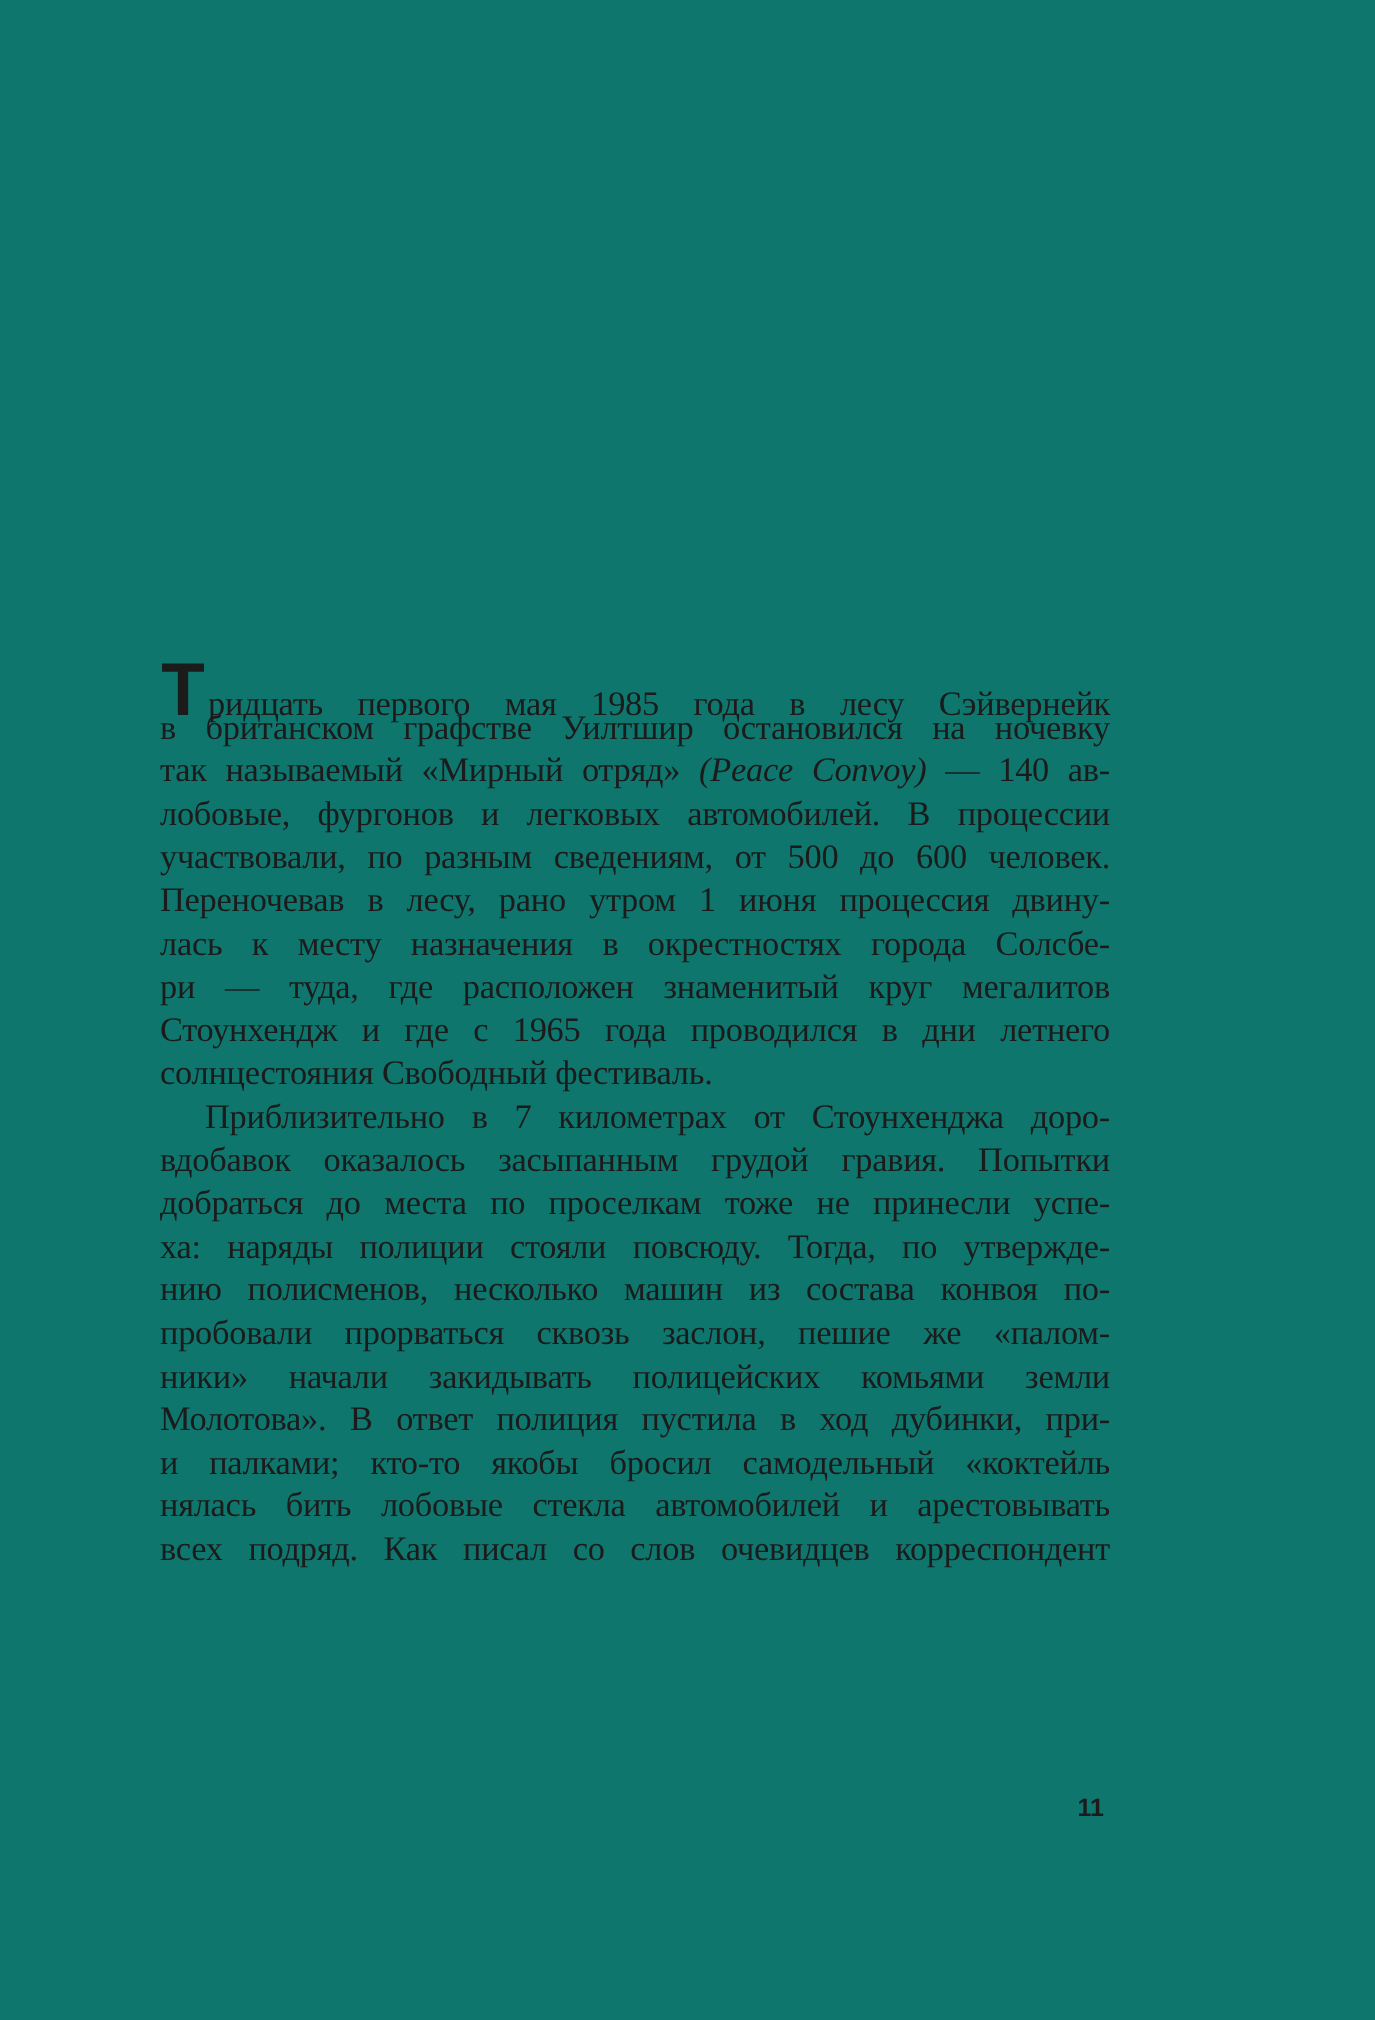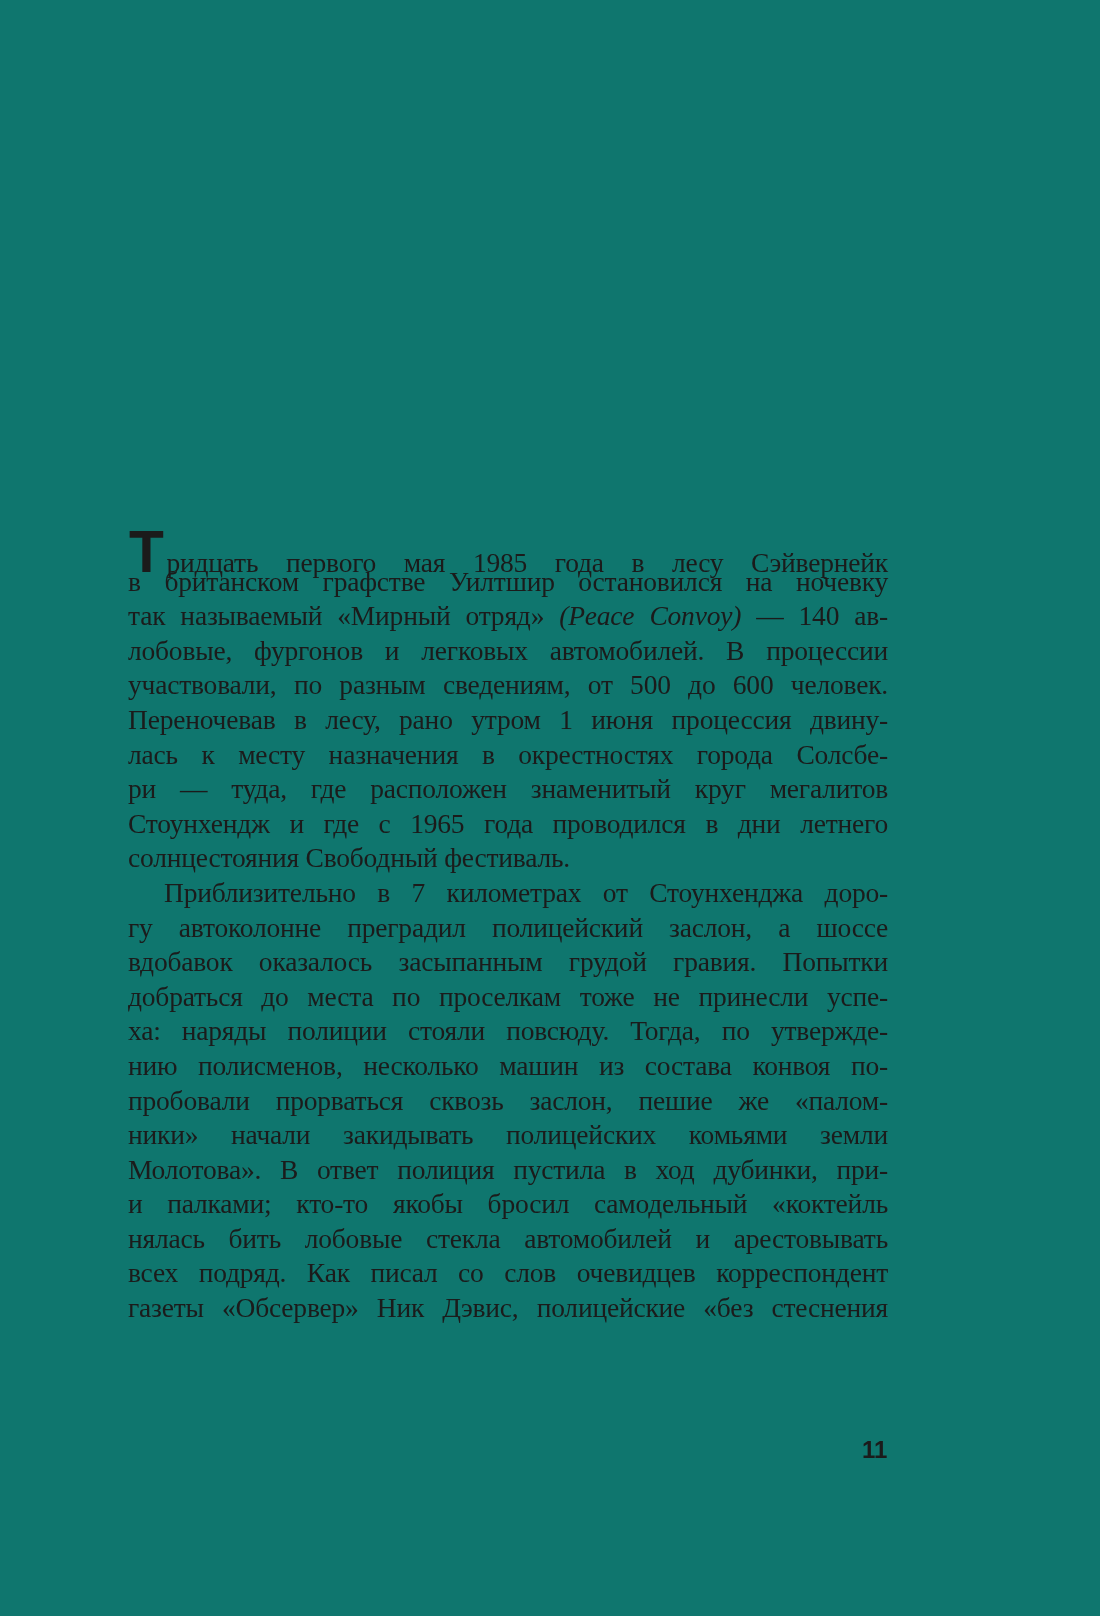--- a/index.html
+++ b/index.html
@@ -17,48 +17,46 @@
   .dropcap-line { padding-left: 0; }
   .dropcap {
     font-family: "Liberation Sans", "DejaVu Sans", sans-serif; font-weight: 700;
     font-size: 60px; line-height: 44px; color: #1b1b1b; display: inline-block;
     margin-right: 2px; vertical-align: baseline; transform: scaleX(0.95);
   }
   em { font-style: italic; }
   .page-number {
     position: absolute; left: 862px; top: 1436px;
     font-family: "Liberation Sans", "DejaVu Sans", sans-serif; font-weight: 700;
-    font-size: 24px; color: #1b1b1b;
+    font-size: 20px; color: #1b1b1b;
   }
 </style>
 </head>
 <body>
 
 <div class="page">
   <div class="text-block">
 
     <span class="line dropcap-line"><span class="dropcap">Т</span><span>ридцать первого мая 1985 года в лесу Сэйвернейк</span></span>
     <span class="line">в британском графстве Уилтшир остановился на ночевку</span>
     <span class="line"><span>так называемый «Мирный отряд» </span><em>(Peace Convoy)</em><span> — 140 ав-</span></span>
     <span class="line">лобовые, фургонов и легковых автомобилей. В процессии</span>
     <span class="line">участвовали, по разным сведениям, от 500 до 600 человек.</span>
     <span class="line">Переночевав в лесу, рано утром 1 июня процессия двину-</span>
     <span class="line">лась к месту назначения в окрестностях города Солсбе-</span>
     <span class="line">ри — туда, где расположен знаменитый круг мегалитов</span>
     <span class="line">Стоунхендж и где с 1965 года проводился в дни летнего</span>
     <span class="line last">солнцестояния Свободный фестиваль.</span>
 
     <span class="line indent">Приблизительно в 7 километрах от Стоунхенджа доро-</span>
-    <span class="line">гу автоколонне преградил полицейский заслон, а шоссе</span>
     <span class="line">вдобавок оказалось засыпанным грудой гравия. Попытки</span>
     <span class="line">добраться до места по проселкам тоже не принесли успе-</span>
     <span class="line">ха: наряды полиции стояли повсюду. Тогда, по утвержде-</span>
     <span class="line">нию полисменов, несколько машин из состава конвоя по-</span>
     <span class="line">пробовали прорваться сквозь заслон, пешие же «палом-</span>
     <span class="line">ники» начали закидывать полицейских комьями земли</span>
     <span class="line">Молотова». В ответ полиция пустила в ход дубинки, при-</span>
     <span class="line">и палками; кто-то якобы бросил самодельный «коктейль</span>
     <span class="line">нялась бить лобовые стекла автомобилей и арестовывать</span>
     <span class="line">всех подряд. Как писал со слов очевидцев корреспондент</span>
-    <span class="line">газеты «Обсервер» Ник Дэвис, полицейские «без стеснения</span>
   </div>
   <div class="page-number">11</div>
 </div>
 
 </body></html>

